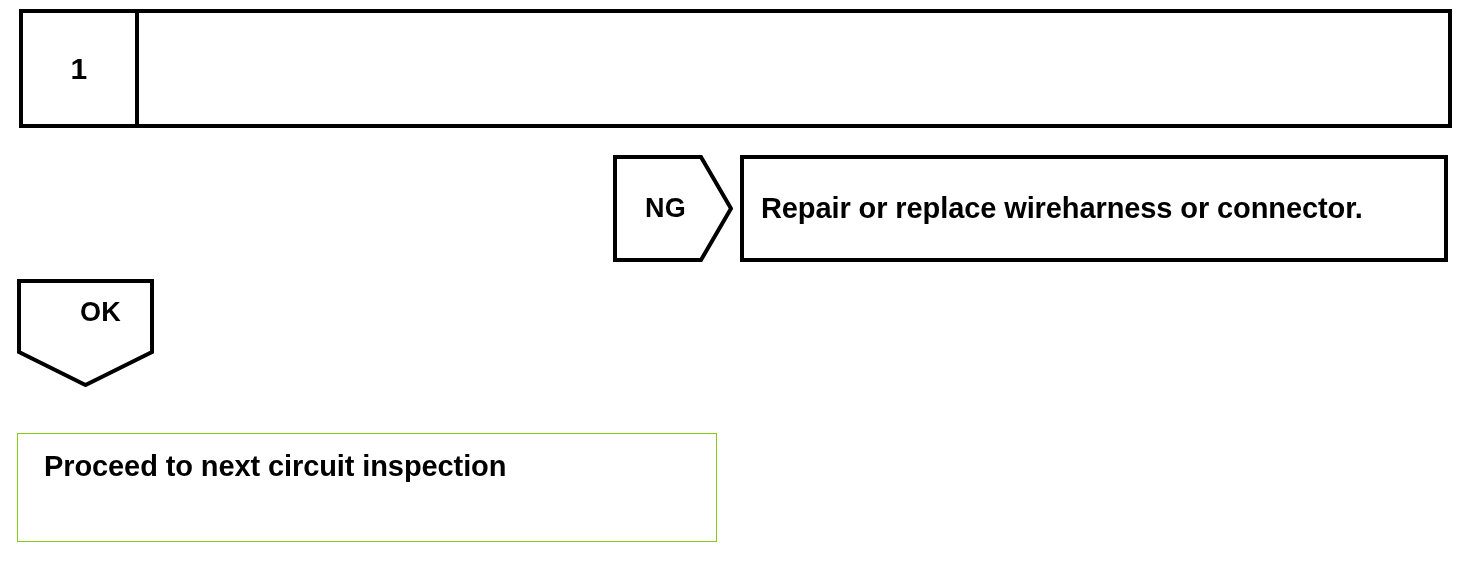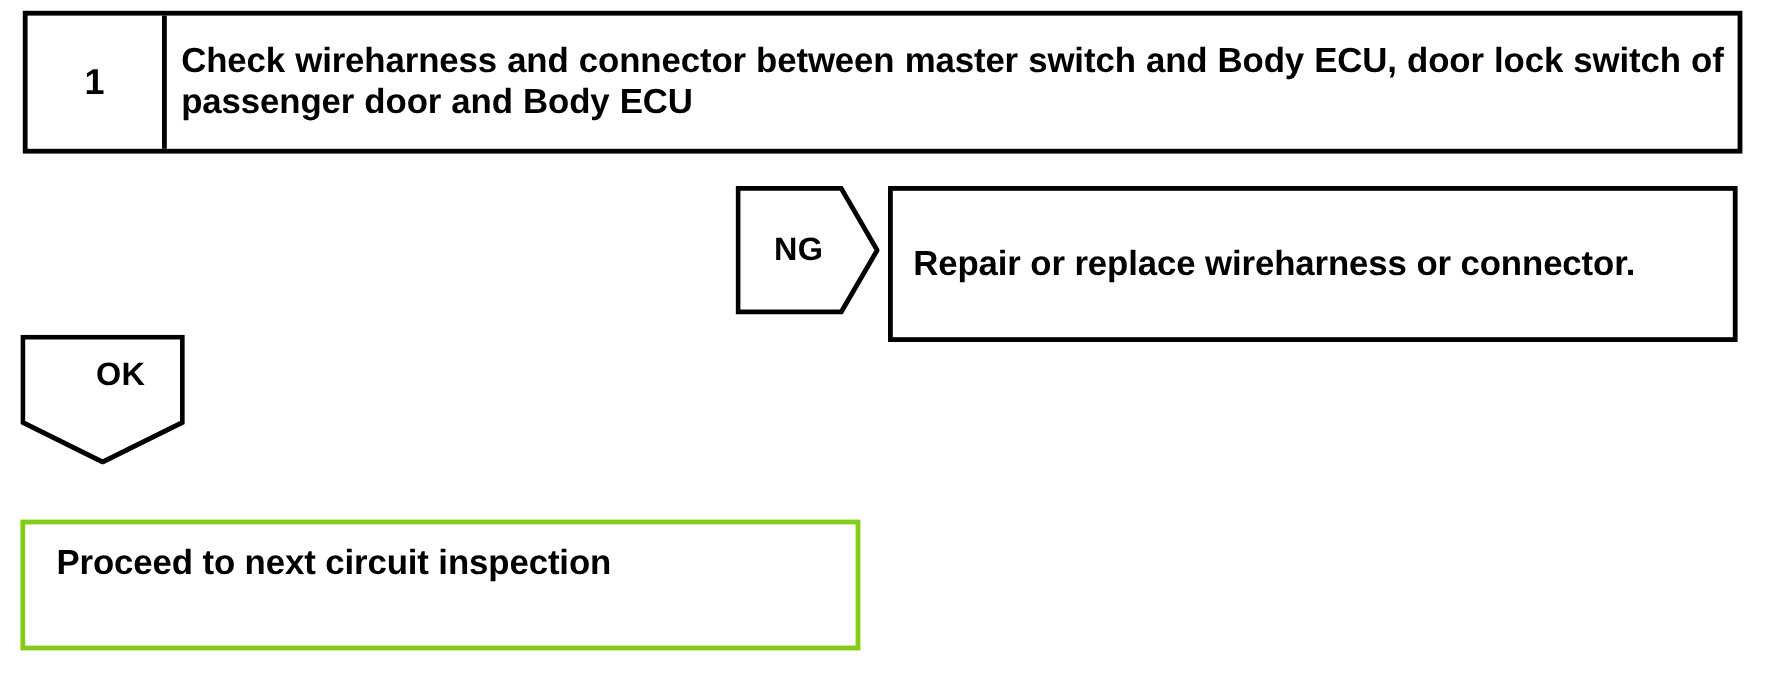--- a/index.html
+++ b/index.html
@@ -77,21 +77,21 @@
     left: 645px;
     top: 193px;
   }
 
   
   .repair-box {
     position: absolute;
     left: 740px;
     top: 155px;
     width: 708px;
-    height: 130px;
+    height: 107px;
     box-sizing: border-box;
     border: 4px solid #000;
     display: flex;
     align-items: center;
     padding-left: 17px;
     background: #fff;
     font-size: 29px;
     font-weight: bold;
     letter-spacing: -0.1px;
   }
@@ -111,38 +111,37 @@
   }
 
   
   .proceed-box {
     position: absolute;
     left: 17px;
     top: 433px;
     width: 700px;
     height: 109px;
     box-sizing: border-box;
-    border: 4px solid #84cc16;
+    border: 1px solid #84cc16;
     background: #fff;
     padding: 12px 0 0 26px;
     font-size: 29px;
     font-weight: bold;
     line-height: 1.42;
     letter-spacing: -0.1px;
   }
   .proceed-line { display: block; white-space: pre; }
 </style>
 </head>
 <body>
 
 <div id="canvas">
 
   <div class="step-row">
     <div class="step-num">1</div>
-    <div class="step-text">Check wireharness and connector between master switch and Body ECU, door lock switch of passenger door and Body ECU</div>
   </div>
 
   <div class="arrow-right">
     <svg viewBox="0 0 120 107" preserveAspectRatio="none" aria-hidden="true">
       <polygon points="2,2 88,2 118,53.5 88,105 2,105" fill="#ffffff" stroke="#000000" stroke-width="4" stroke-linejoin="miter"></polygon>
     </svg>
   </div>
   <div class="arrow-label ng-label">NG</div>
 
   <div class="repair-box">Repair or replace wireharness or connector.</div>

